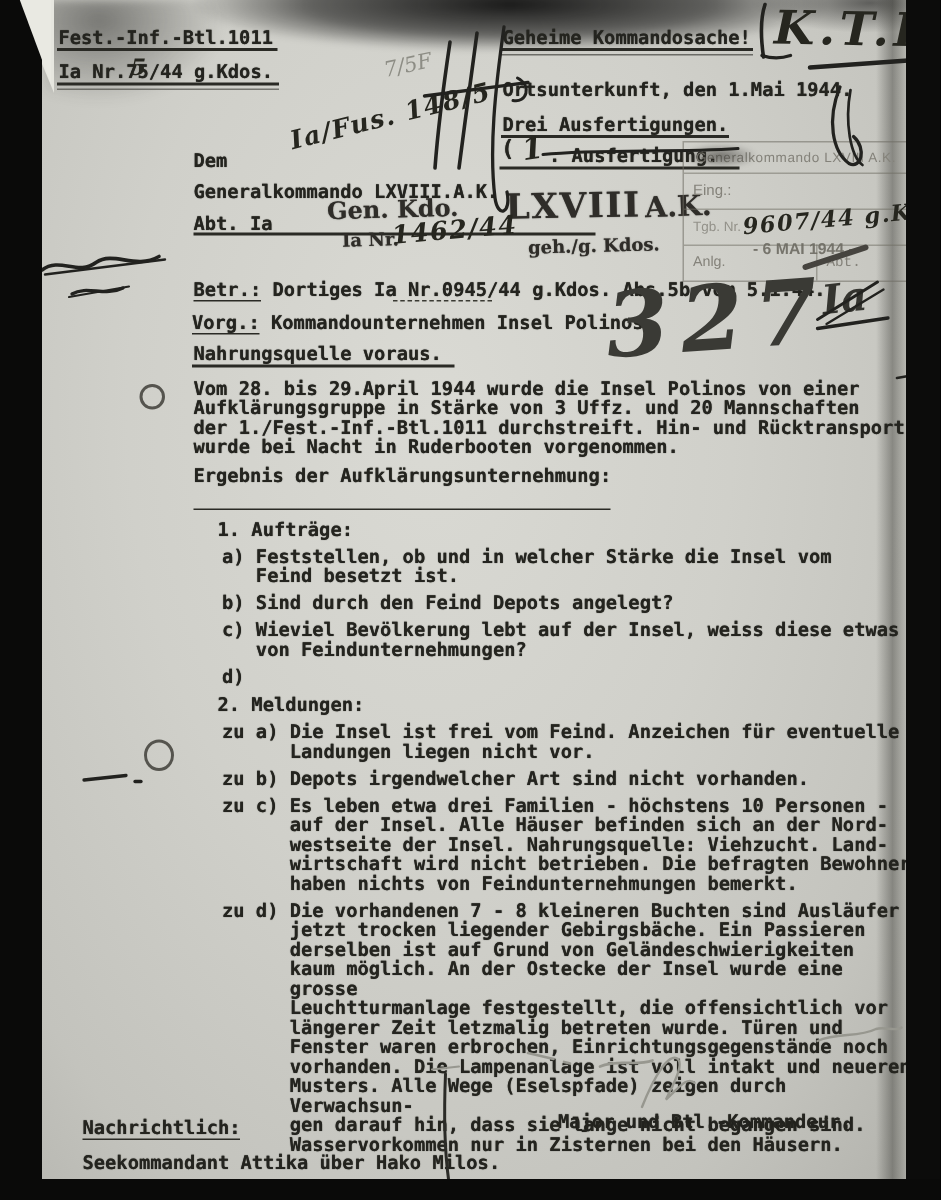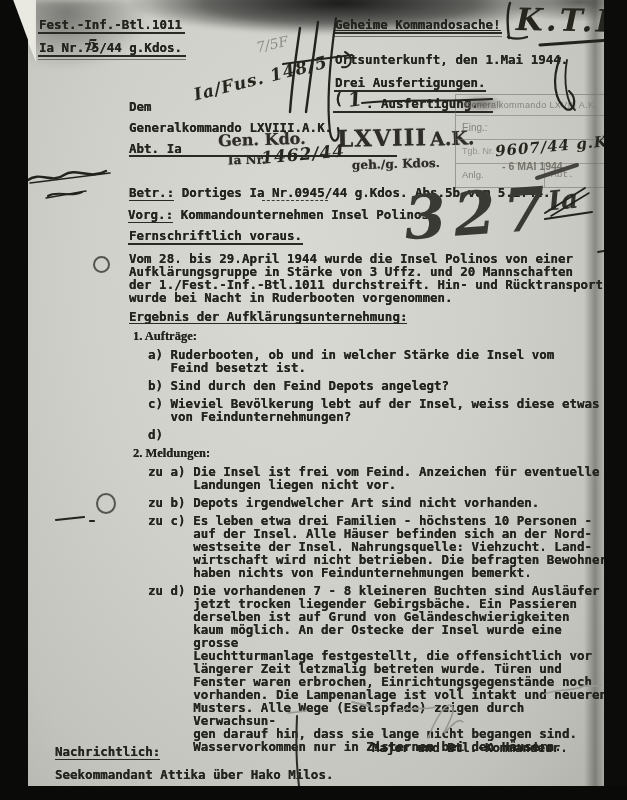--- a/index.html
+++ b/index.html
@@ -14,22 +14,22 @@
   .hw{position:absolute;font-family:"DejaVu Serif",serif;font-style:italic;color:#26261f;white-space:pre;}
   .pencil{color:#8d8d85;text-shadow:none;}
   .frak{position:absolute;font-family:"DejaVu Serif",serif;font-weight:bold;color:#2f2d29;
         text-shadow:0 0 .8px rgba(40,38,34,.7);white-space:pre;}
   .stx{position:absolute;font-family:"Liberation Sans",sans-serif;color:#84827a;white-space:pre;}
   #flow{position:absolute;left:129px;top:252px;width:484px;font-family:"DejaVu Sans Mono",monospace;
         font-weight:bold;font-size:12.5px;line-height:13px;color:#24241f;
         text-shadow:0 0 .6px rgba(25,25,20,.9);}
   .intro{white-space:pre-line;}
   .rhead{margin-top:6px;}
-  .rhead span{display:inline-block;border-bottom:1.8px solid #2a2a25;padding-bottom:0;}
-  .sec-title{margin-top:6px;margin-left:4px;font-family:Liberation Serif, serif;}
+  .rhead span{display:inline-block;border-bottom:1.8px solid #2a2a25;padding-bottom:16px;}
+  .sec-title{margin-top:6px;margin-left:16px;}
   .item{display:flex;margin-top:5px;margin-left:19px;}
   .lbl{flex:0 0 auto;padding-right:7.5px;white-space:pre;}
   .lines{white-space:pre-line;}
   .ul{display:inline-block;border-bottom:1.7px solid #2a2a25;padding-bottom:1px;}
   svg{position:absolute;left:0;top:0;pointer-events:none;}
   .ring{position:absolute;border:2px solid #55544e;border-radius:50%;}
   .receipt{position:absolute;left:455px;top:94px;width:157px;height:92px;
            border:1.5px solid rgba(110,108,98,.55);}
   .receipt .divider{position:absolute;left:0;width:100%;height:1px;background:rgba(110,108,98,.5);}
 </style>
@@ -48,21 +48,21 @@
   <div class="ring" style="left:93px;top:256px;width:13px;height:13px;"></div>
   <div class="ring" style="left:96px;top:493px;width:16px;height:17px;"></div>
 
   <div class="t" style="left:39px;top:18px;">Fest.-Inf.-Btl.1011</div>
   <div class="rule" style="left:38px;top:32px;width:147px;height:2px;"></div>
   <div class="t" style="left:39px;top:41px;">Ia Nr.75/44 g.Kdos.</div>
   <div class="hw" style="left:87px;top:36px;font-size:15px;font-weight:bold;">5</div>
   <div class="rule" style="left:38px;top:55px;width:148px;height:2px;"></div>
   <div class="rule" style="left:38px;top:59px;width:148px;height:1px;opacity:.55;"></div>
 
-  <div class="t" style="left:335px;top:18px;text-decoration:underline;">Geheime Kommandosache!</div>
+  <div class="t" style="left:335px;top:18px;">Geheime Kommandosache!</div>
   <div class="rule" style="left:334px;top:32px;width:168px;height:2px;"></div>
   <div class="rule" style="left:334px;top:36px;width:168px;height:1px;opacity:.6;"></div>
   <div class="hw" style="left:516px;top:2px;font-size:31px;font-weight:bold;transform:rotate(1deg);letter-spacing:3px;">K.T.B</div>
   <div class="t" style="left:335px;top:53px;">Ortsunterkunft, den 1.Mai 1944.</div>
   <div class="t" style="left:335px;top:76px;">Drei Ausfertigungen.</div>
   <div class="rule" style="left:334px;top:90px;width:152px;height:1.8px;"></div>
   <div class="t" style="left:334px;top:93px;font-size:15px;">(</div>
   <div class="hw" style="left:348px;top:87px;font-size:20px;font-weight:bold;transform:rotate(-8deg);">1</div>
   <div class="t" style="left:366px;top:97px;">. Ausfertigung.</div>
   <div class="rule" style="left:333px;top:111px;width:160px;height:1.8px;"></div>
@@ -93,36 +93,36 @@
   </div>
   <div class="shade" style="left:456px;top:96px;width:48px;height:16px;background:radial-gradient(ellipse,rgba(50,48,44,.6) 0%,rgba(50,48,44,0) 75%);filter:blur(1.5px);"></div>
   <div class="hw" style="left:495px;top:137px;font-size:15px;font-weight:bold;transform:rotate(-5deg);letter-spacing:1px;">9607/44 g.K.</div>
 
   <div class="hw pencil" style="left:256px;top:36px;font-size:14px;transform:rotate(-12deg);">7/5F</div>
   <div class="hw" style="left:192px;top:68px;font-size:17px;font-weight:bold;transform:rotate(-14deg);letter-spacing:1px;">Ia/Fus. 148/5</div>
 
   <div class="t" style="left:129px;top:186px;"><span class="ul">Betr.:</span><span> Dortiges Ia Nr.0945/44 g.Kdos. Abs.5b vom 5.1.44.</span></div>
   <div style="position:absolute;left:262px;top:200px;width:66px;border-top:1.6px dashed #3a3a33;"></div>
   <div class="t" style="left:128px;top:208px;"><span class="ul">Vorg.:</span><span> Kommandounternehmen Insel Polinos.</span></div>
-  <div class="t" style="left:129px;top:229px;">Fernschriftlich voraus.</div>
+  <div class="t" style="left:129px;top:229px;">Nahrungsquelle voraus.</div>
   <div class="rule" style="left:128px;top:243px;width:175px;height:2px;"></div>
 
   <div class="hw" style="left:404px;top:178px;font-size:60px;font-weight:bold;transform:rotate(-4deg);letter-spacing:8px;color:#3a3a35;">327</div>
   <div class="hw" style="left:548px;top:184px;font-size:27px;font-weight:bold;transform:rotate(-6deg);color:#34342f;">Ia</div>
 
   <div id="flow">
     <div class="intro">Vom 28. bis 29.April 1944 wurde die Insel Polinos von einer
 Aufklärungsgruppe in Stärke von 3 Uffz. und 20 Mannschaften
 der 1./Fest.-Inf.-Btl.1011 durchstreift. Hin- und Rücktransport
 wurde bei Nacht in Ruderbooten vorgenommen.</div>
     <div class="rhead"><span>Ergebnis der Aufklärungsunternehmung:</span></div>
     <div class="sec-title">1. Aufträge:</div>
     <div class="item">
         <span class="lbl">a)</span>
-        <div class="lines">Ruderbooten, ob und in welcher Stärke die Insel vom
+        <div class="lines">Feststellen, ob und in welcher Stärke die Insel vom
 Feind besetzt ist.</div>
       </div>
     <div class="item">
         <span class="lbl">b)</span>
         <div class="lines">Sind durch den Feind Depots angelegt?</div>
       </div>
     <div class="item">
         <span class="lbl">c)</span>
         <div class="lines">Wieviel Bevölkerung lebt auf der Insel, weiss diese etwas
 von Feindunternehmungen?</div>

